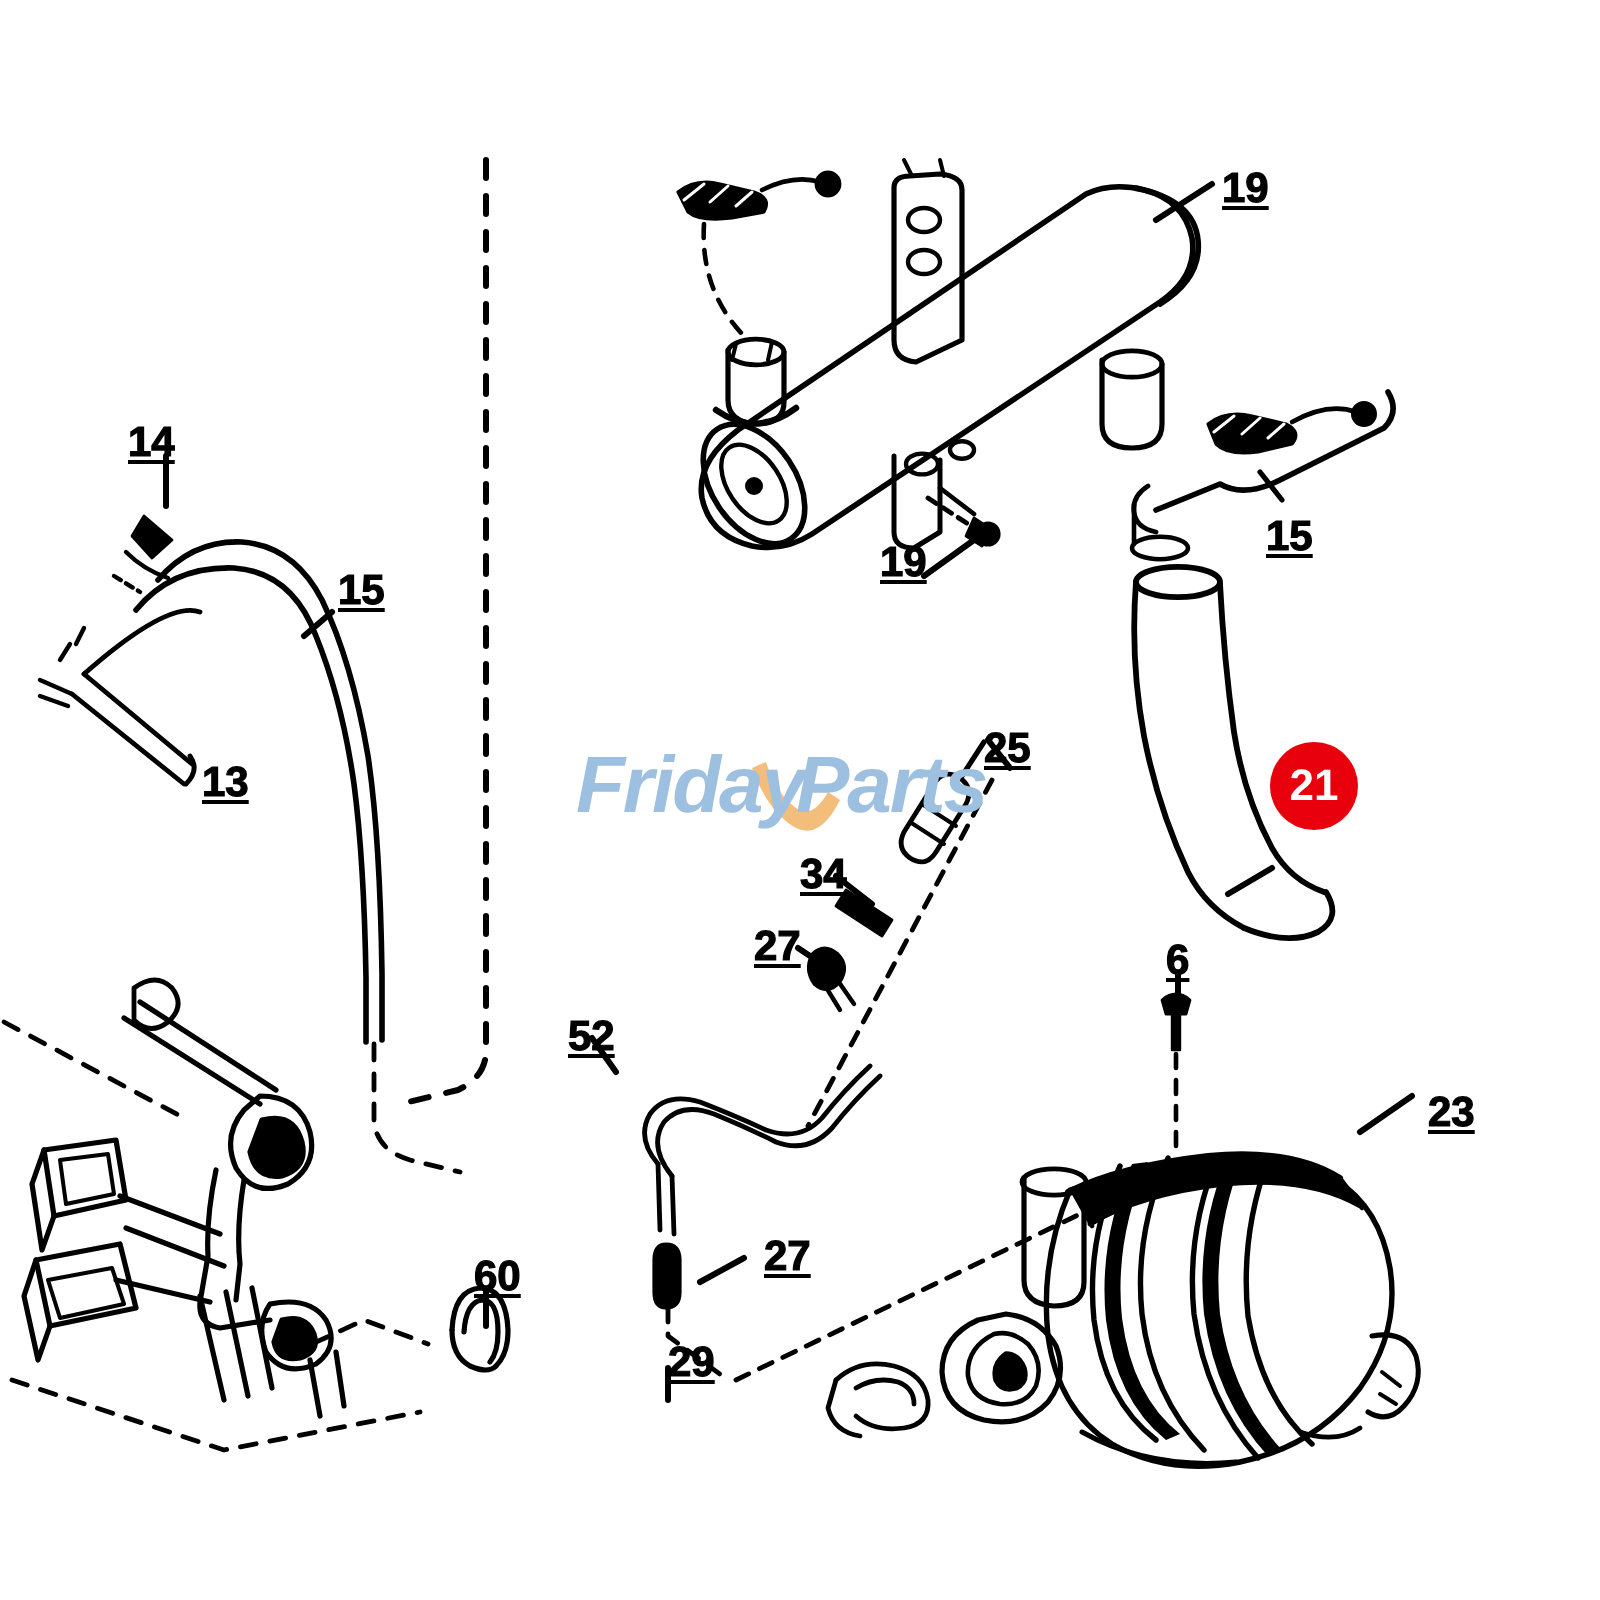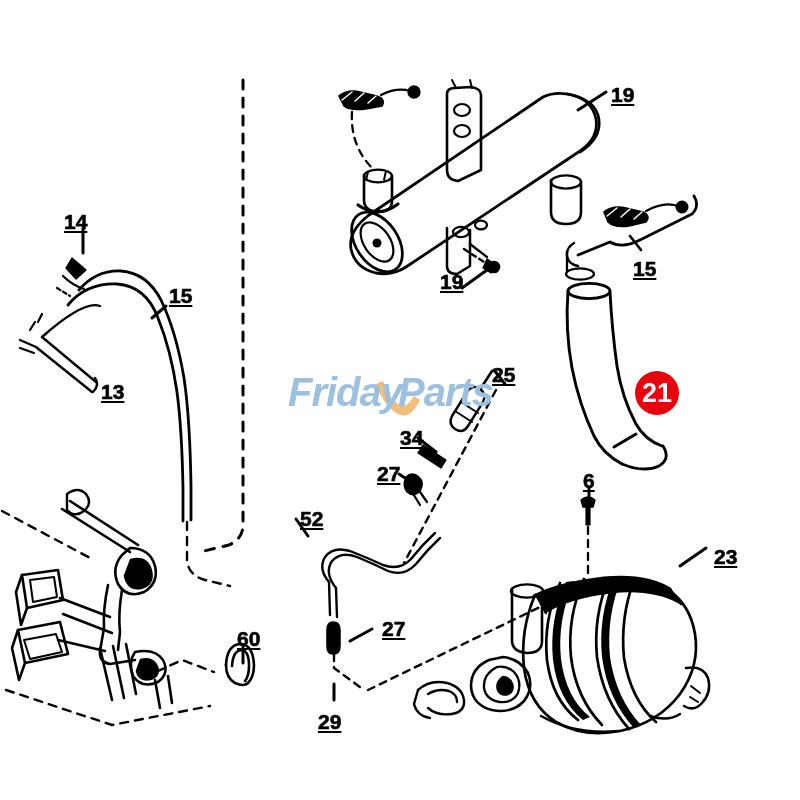--- a/index.html
+++ b/index.html
@@ -16,21 +16,21 @@
     white-space:nowrap;
     text-decoration:underline;
     -webkit-text-stroke:0.6px #000;
   }
   .badge{
     position:absolute;
     width:44px;height:44px;
     border-radius:50%;
     display:flex;align-items:center;justify-content:center;
     font-family:"Liberation Sans",sans-serif;
-    font-weight:bold;font-size:27px;
+    font-weight:bold;font-size:22px;
     color:#ffffff;
     box-shadow:0 0 0 0 rgba(0,0,0,0);
   }
   #watermark{
     position:absolute;
     left:288px;top:370px;
     width:224px;height:52px;
     pointer-events:none;
   }
   .wm-text{
@@ -317,22 +317,22 @@
 
   <div class="lbl" style="left:64px;  top:211px;">14</div>
   <div class="lbl" style="left:169px; top:285px;">15</div>
   <div class="lbl" style="left:101px; top:381px;">13</div>
   <div class="lbl" style="left:611px; top:84px;">19</div>
   <div class="lbl" style="left:440px; top:271px;">19</div>
   <div class="lbl" style="left:633px; top:258px;">15</div>
   <div class="lbl" style="left:492px; top:364px;">25</div>
   <div class="lbl" style="left:400px; top:427px;">34</div>
   <div class="lbl" style="left:377px; top:463px;">27</div>
-  <div class="lbl" style="left:300px; top:508px;">52</div>
+  <div class="lbl" style="left:284px; top:508px;">52</div>
   <div class="lbl" style="left:382px; top:618px;">27</div>
-  <div class="lbl" style="left:318px; top:671px;margin-top:40px;">29</div>
+  <div class="lbl" style="left:334px; top:671px;">29</div>
   <div class="lbl" style="left:237px; top:628px;">60</div>
   <div class="lbl" style="left:583px; top:470px;">6</div>
   <div class="lbl" style="left:714px; top:546px;">23</div>
 
   <div class="badge" id="badge21" style="left: 635px; top: 371px; background: rgb(232, 0, 13); color: rgb(255, 255, 255);">21</div>
 
 </div>
 
 </body></html>

